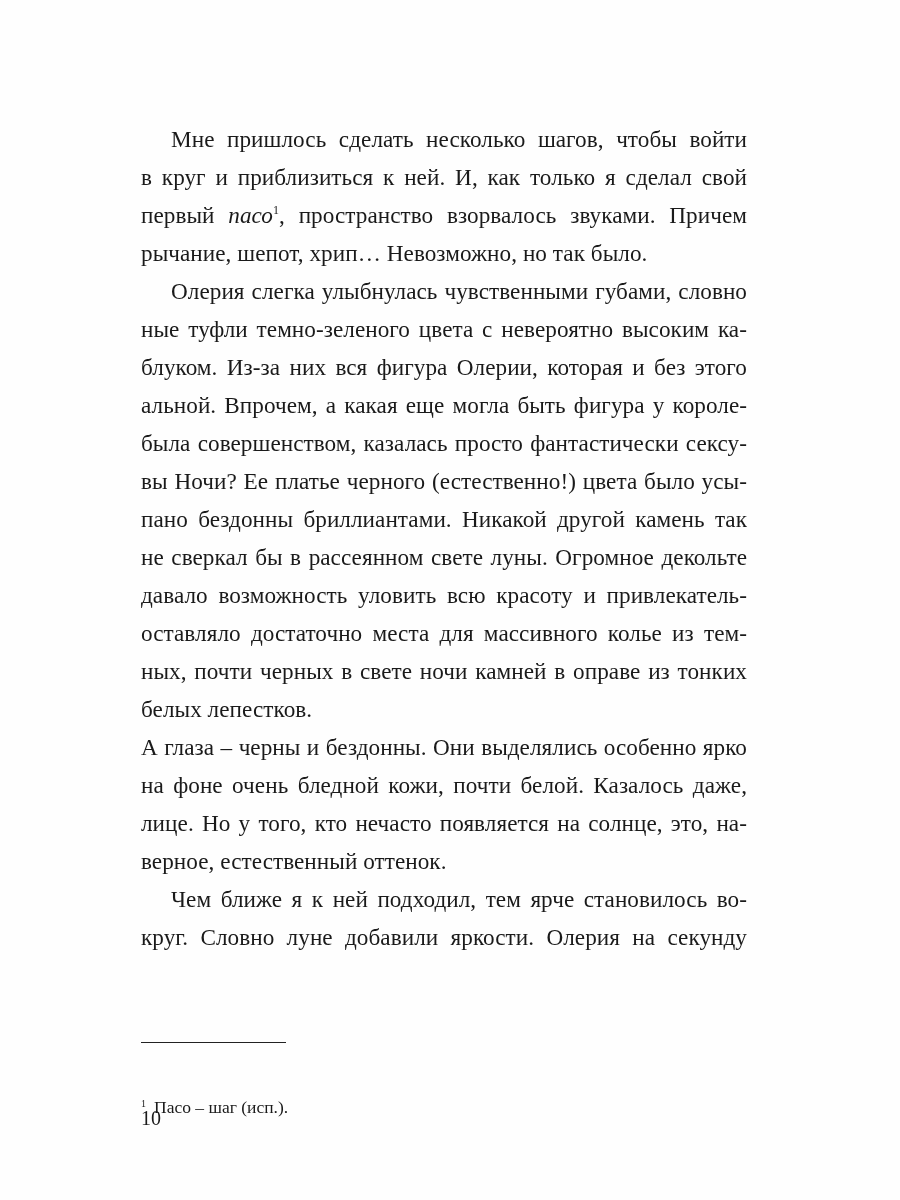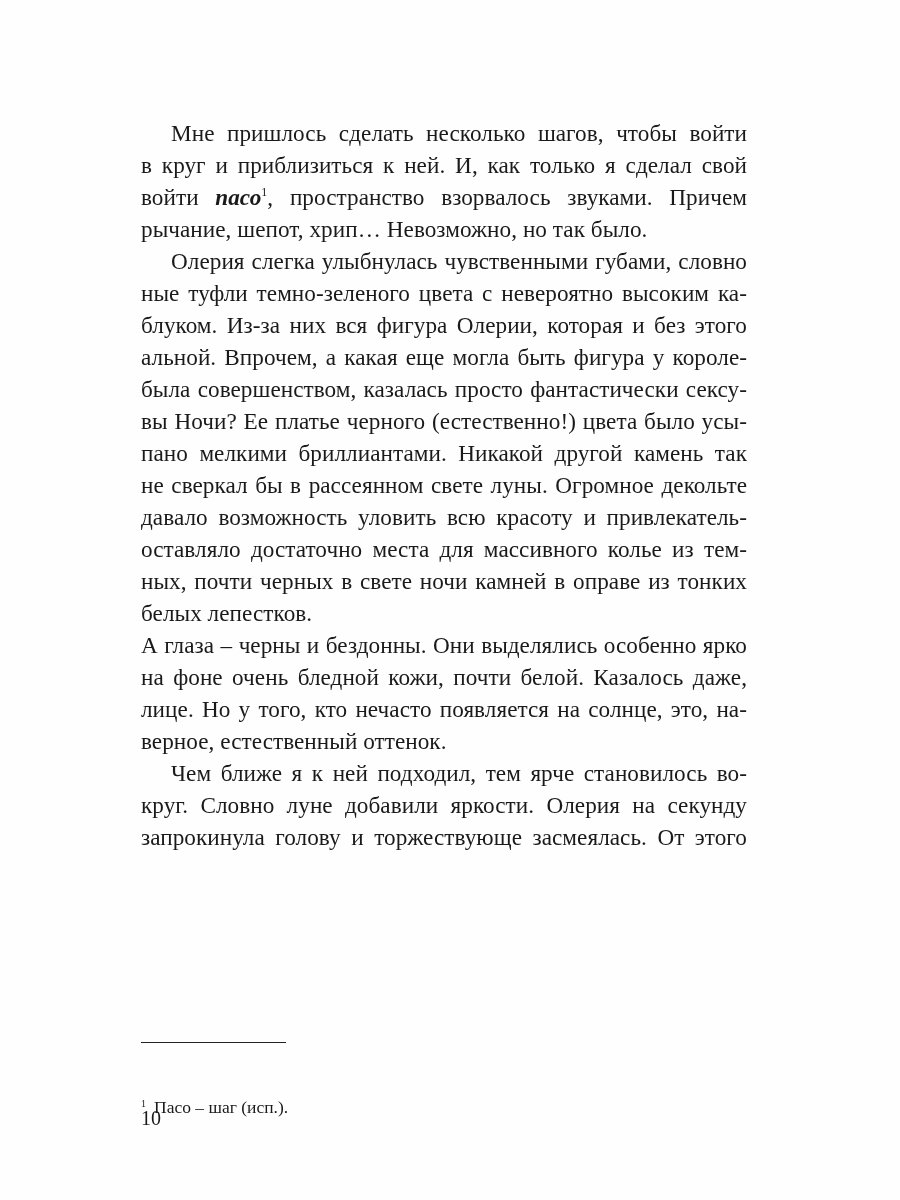--- a/index.html
+++ b/index.html
@@ -29,24 +29,25 @@
     }
     .line {
       display: block;
       height: 32px;
       line-height: 32px;
       font-size: 23.2px;
       white-space: nowrap;
       text-align: justify;
       text-align-last: justify;
       letter-spacing: 0.05px;
+      margin-top: 6px;
     }
     .line.indent { padding-left: 30px; }
     .line.last { text-align-last: left; }
-    .line i { font-style: italic; font-weight: bold; }
+    .line i { font-style: italic; }
     .line sup {
       font-size: 12px;
       line-height: 0;
       vertical-align: 9px;
     }
     .footnote-rule {
       position: absolute;
       left: 141px;
       top: 1042px;
       width: 145px;
@@ -76,44 +77,43 @@
   </style>
 </head>
 <body>
 
 <div class="page">
 
   <div class="text-block">
 
     <span class="line indent">Мне пришлось сделать несколько шагов, чтобы войти</span>
     <span class="line">в круг и приблизиться к ней. И, как только я сделал свой</span>
-    <span class="line"><span>войти </span><i>пасо</i><sup>1</sup><span>, пространство взорвалось звуками. Причем</span></span>
+    <span class="line"><span>первый </span><i>пасо</i><sup>1</sup><span>, пространство взорвалось звуками. Причем</span></span>
     <span class="line last">рычание, шепот, хрип… Невозможно, но так было.</span>
 
     <span class="line indent">Олерия слегка улыбнулась чувственными губами, словно</span>
     <span class="line">ные туфли темно-зеленого цвета с невероятно высоким ка-</span>
     <span class="line">блуком. Из-за них вся фигура Олерии, которая и без этого</span>
     <span class="line">альной. Впрочем, а какая еще могла быть фигура у короле-</span>
     <span class="line">была совершенством, казалась просто фантастически сексу-</span>
     <span class="line">вы Ночи? Ее платье черного (естественно!) цвета было усы-</span>
-    <span class="line">пано мелкими бриллиантами. Никакой другой камень так</span>
+    <span class="line">пано бездонны бриллиантами. Никакой другой камень так</span>
     <span class="line">не сверкал бы в рассеянном свете луны. Огромное декольте</span>
     <span class="line">давало возможность уловить всю красоту и привлекатель-</span>
     <span class="line">оставляло достаточно места для массивного колье из тем-</span>
     <span class="line">ных, почти черных в свете ночи камней в оправе из тонких</span>
     <span class="line last">белых лепестков.</span>
 
     <span class="line">А глаза – черны и бездонны. Они выделялись особенно ярко</span>
     <span class="line">на фоне очень бледной кожи, почти белой. Казалось даже,</span>
     <span class="line">лице. Но у того, кто нечасто появляется на солнце, это, на-</span>
     <span class="line last">верное, естественный оттенок.</span>
 
     <span class="line indent">Чем ближе я к ней подходил, тем ярче становилось во-</span>
     <span class="line">круг. Словно луне добавили яркости. Олерия на секунду</span>
-    <span class="line">запрокинула голову и торжествующе засмеялась. От этого</span>
   </div>
 
   <div class="footnote-rule"></div>
 
   <div class="footnote">
     <span class="fn-mark">1</span><span>Пасо – шаг (исп.).</span>
   </div>
 
   <div class="page-number">10</div>
 </div>

